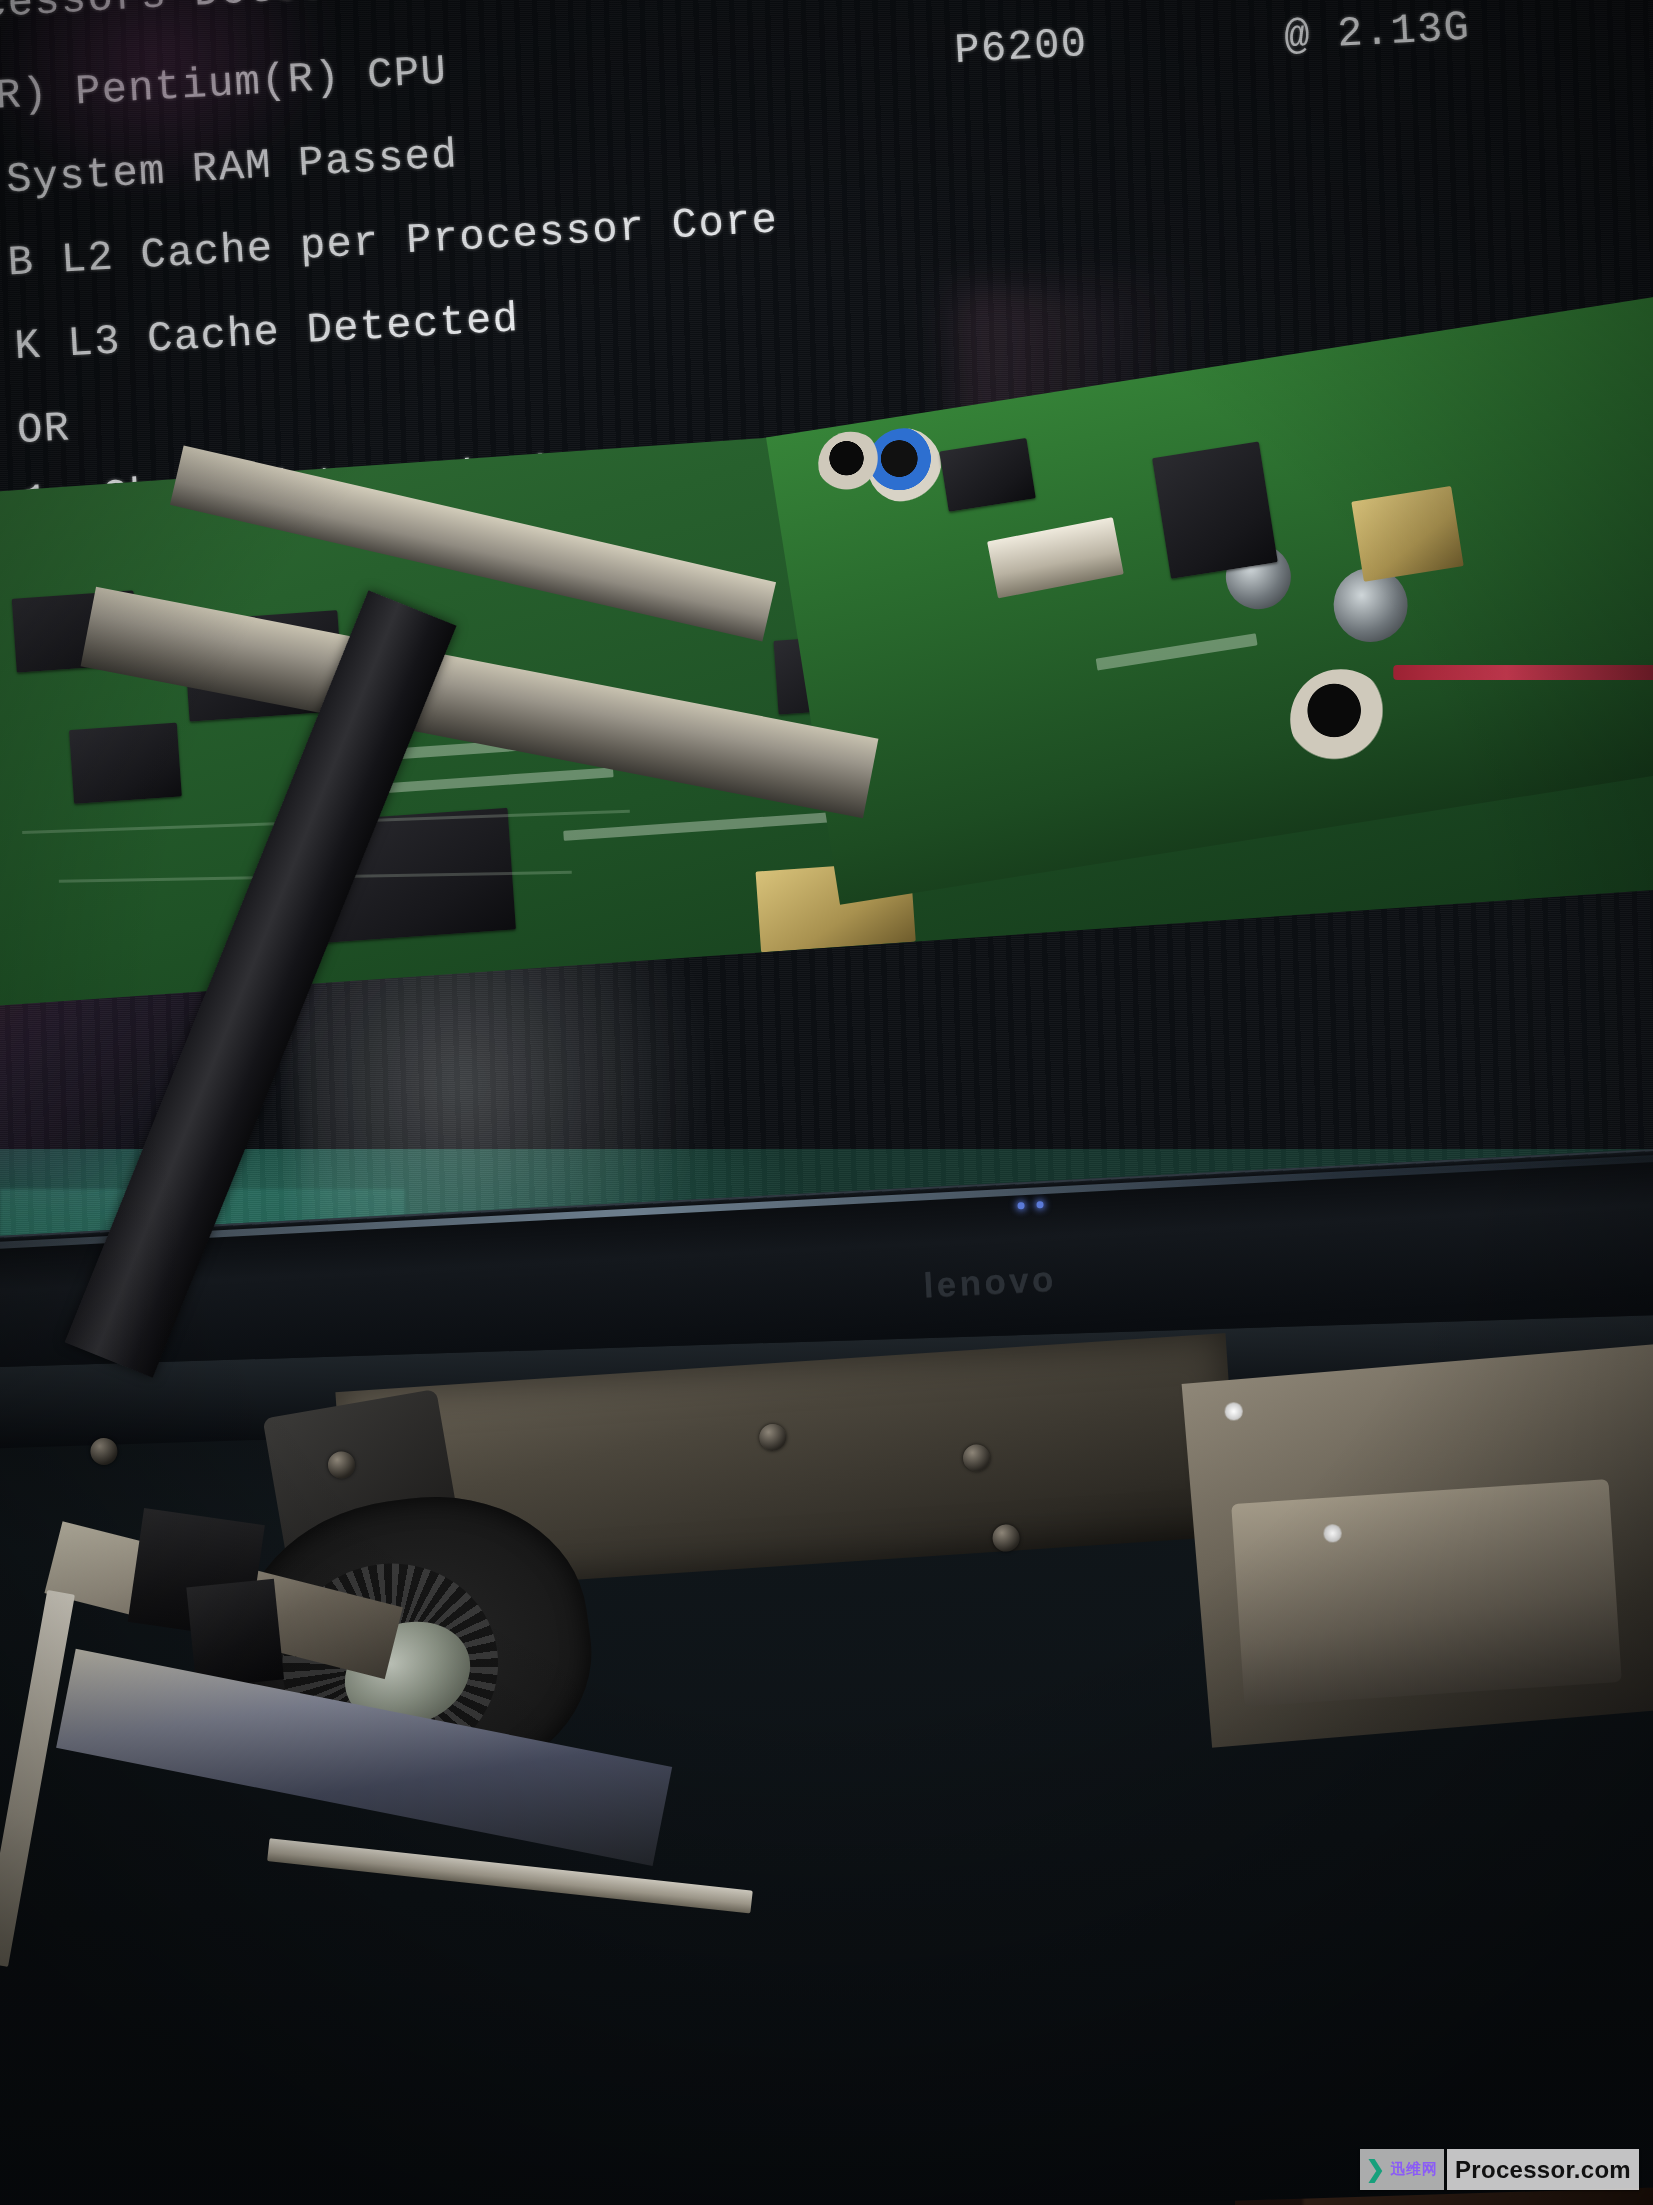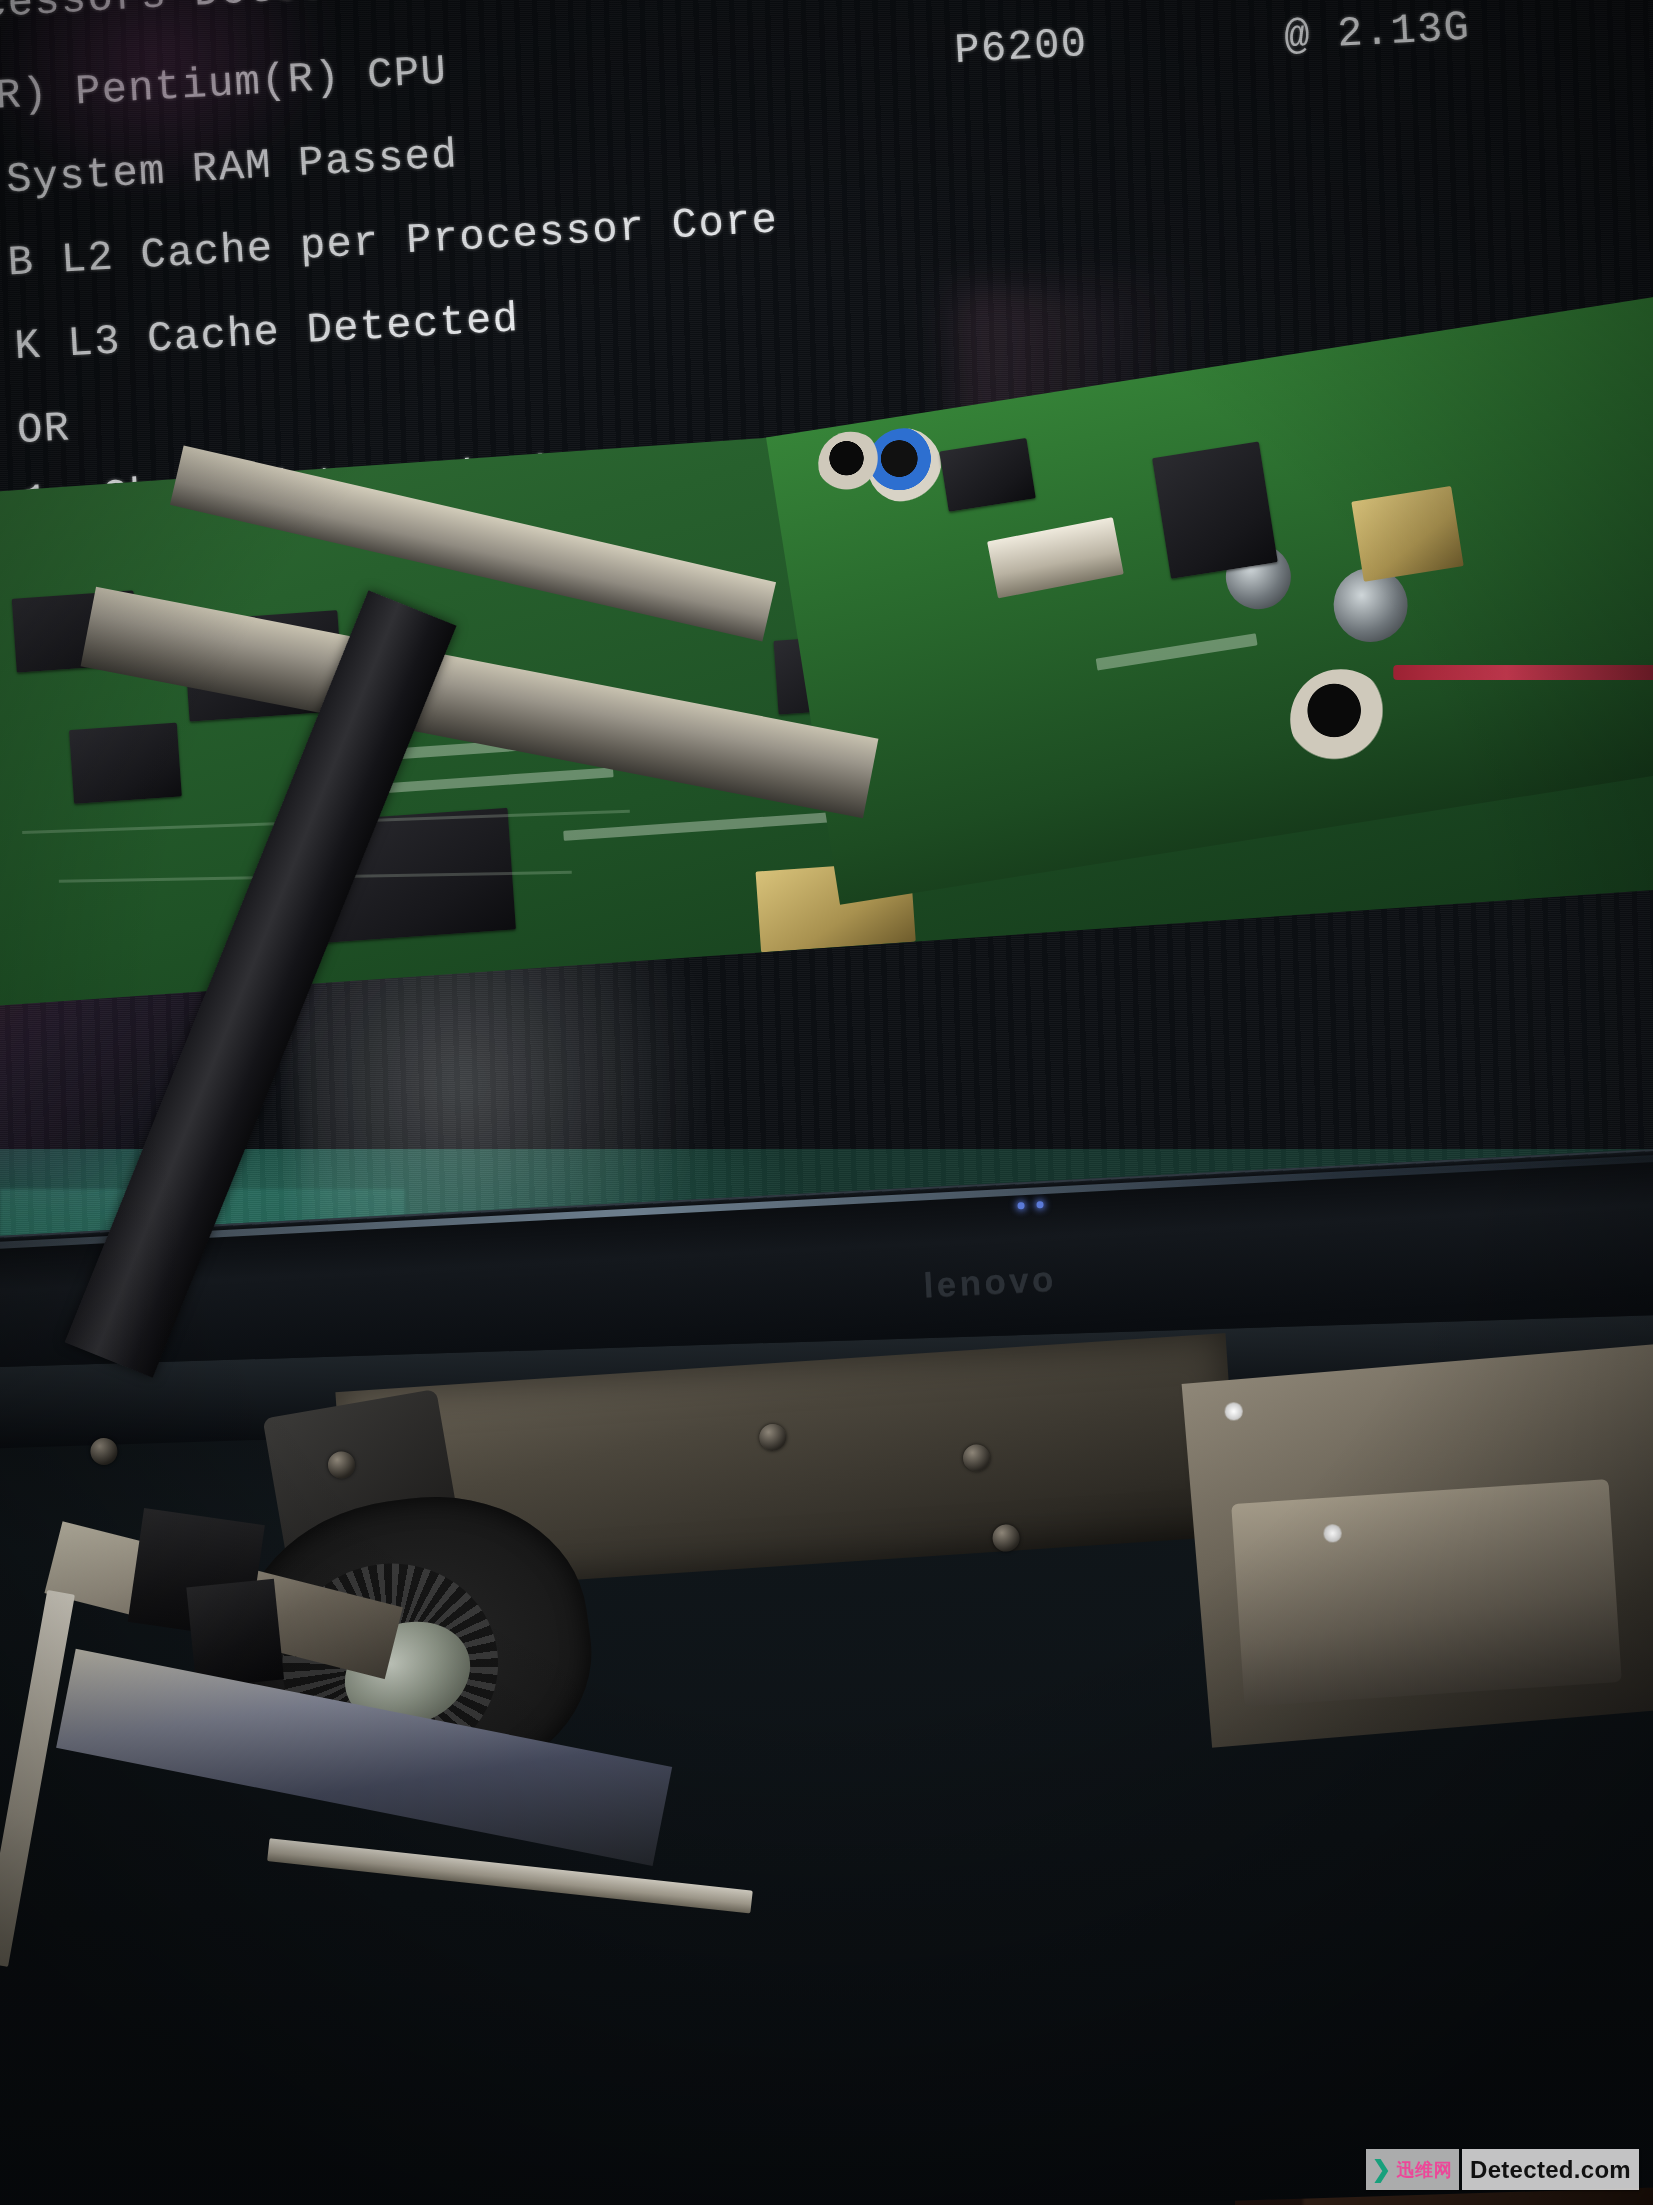--- a/index.html
+++ b/index.html
@@ -285,21 +285,21 @@
   }
   .wm-left{
     display:flex;align-items:center;gap:5.4px;
     background:rgba(236,236,236,.72);
     padding:0 6.8px 0 5.4px;
   }
   .wm-chev{
     color:#17a07c;font-size:23px;font-weight:700;line-height:1;
   }
   .wm-cn{
-    color:#ec4899;font-size:18px;font-weight:700;letter-spacing:0.7px;
+    color:#8b5cf6;font-size:15px;font-weight:700;letter-spacing:0.7px;
   }
   .wm-right{
     display:flex;align-items:center;
     background:rgba(242,242,242,.80);
     padding:0 8px;margin-left:2.7px;
   }
   .wm-en{color:#111;font-size:24px;font-weight:700;letter-spacing:0.3px;}
 </style>
 </head>
 <body>
@@ -421,18 +421,18 @@
   <div class="ribbon"></div>
 
   <div class="vignette"></div>
 
   <div class="watermark">
     <div class="wm-left">
       <span class="wm-chev">❯</span>
       <span class="wm-cn">迅维网</span>
     </div>
     <div class="wm-right">
-      <span class="wm-en">Detected.com</span>
+      <span class="wm-en">Processor.com</span>
     </div>
   </div>
 
 </div>
 
 
 </body></html>

